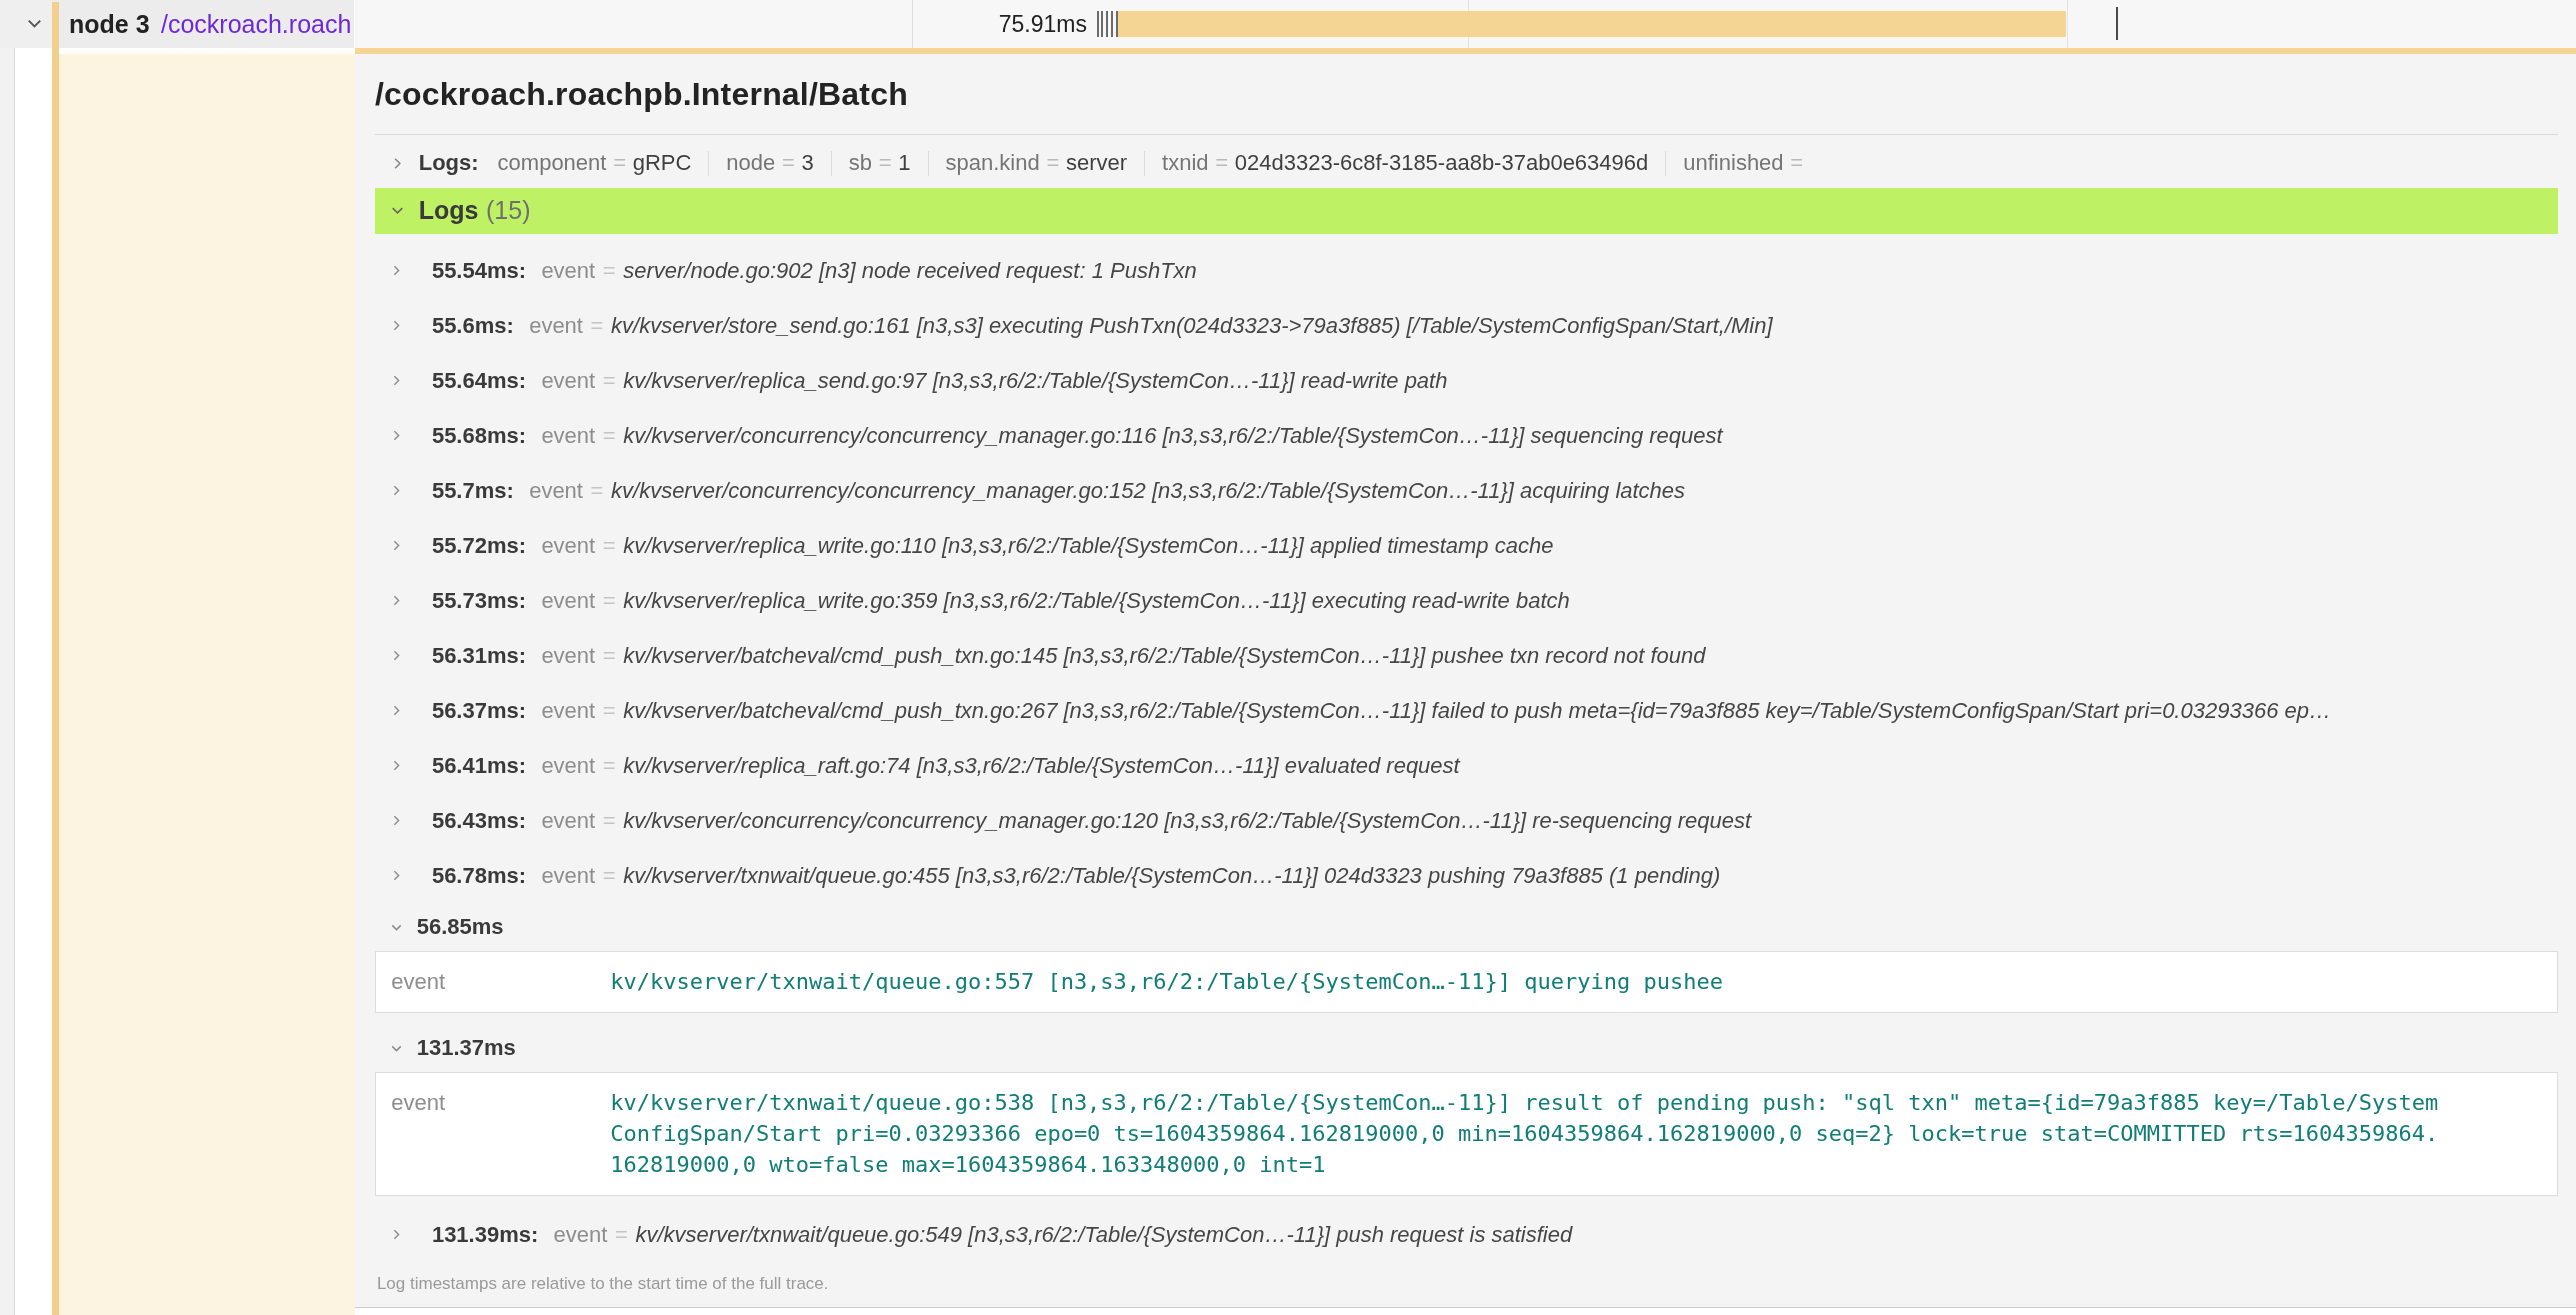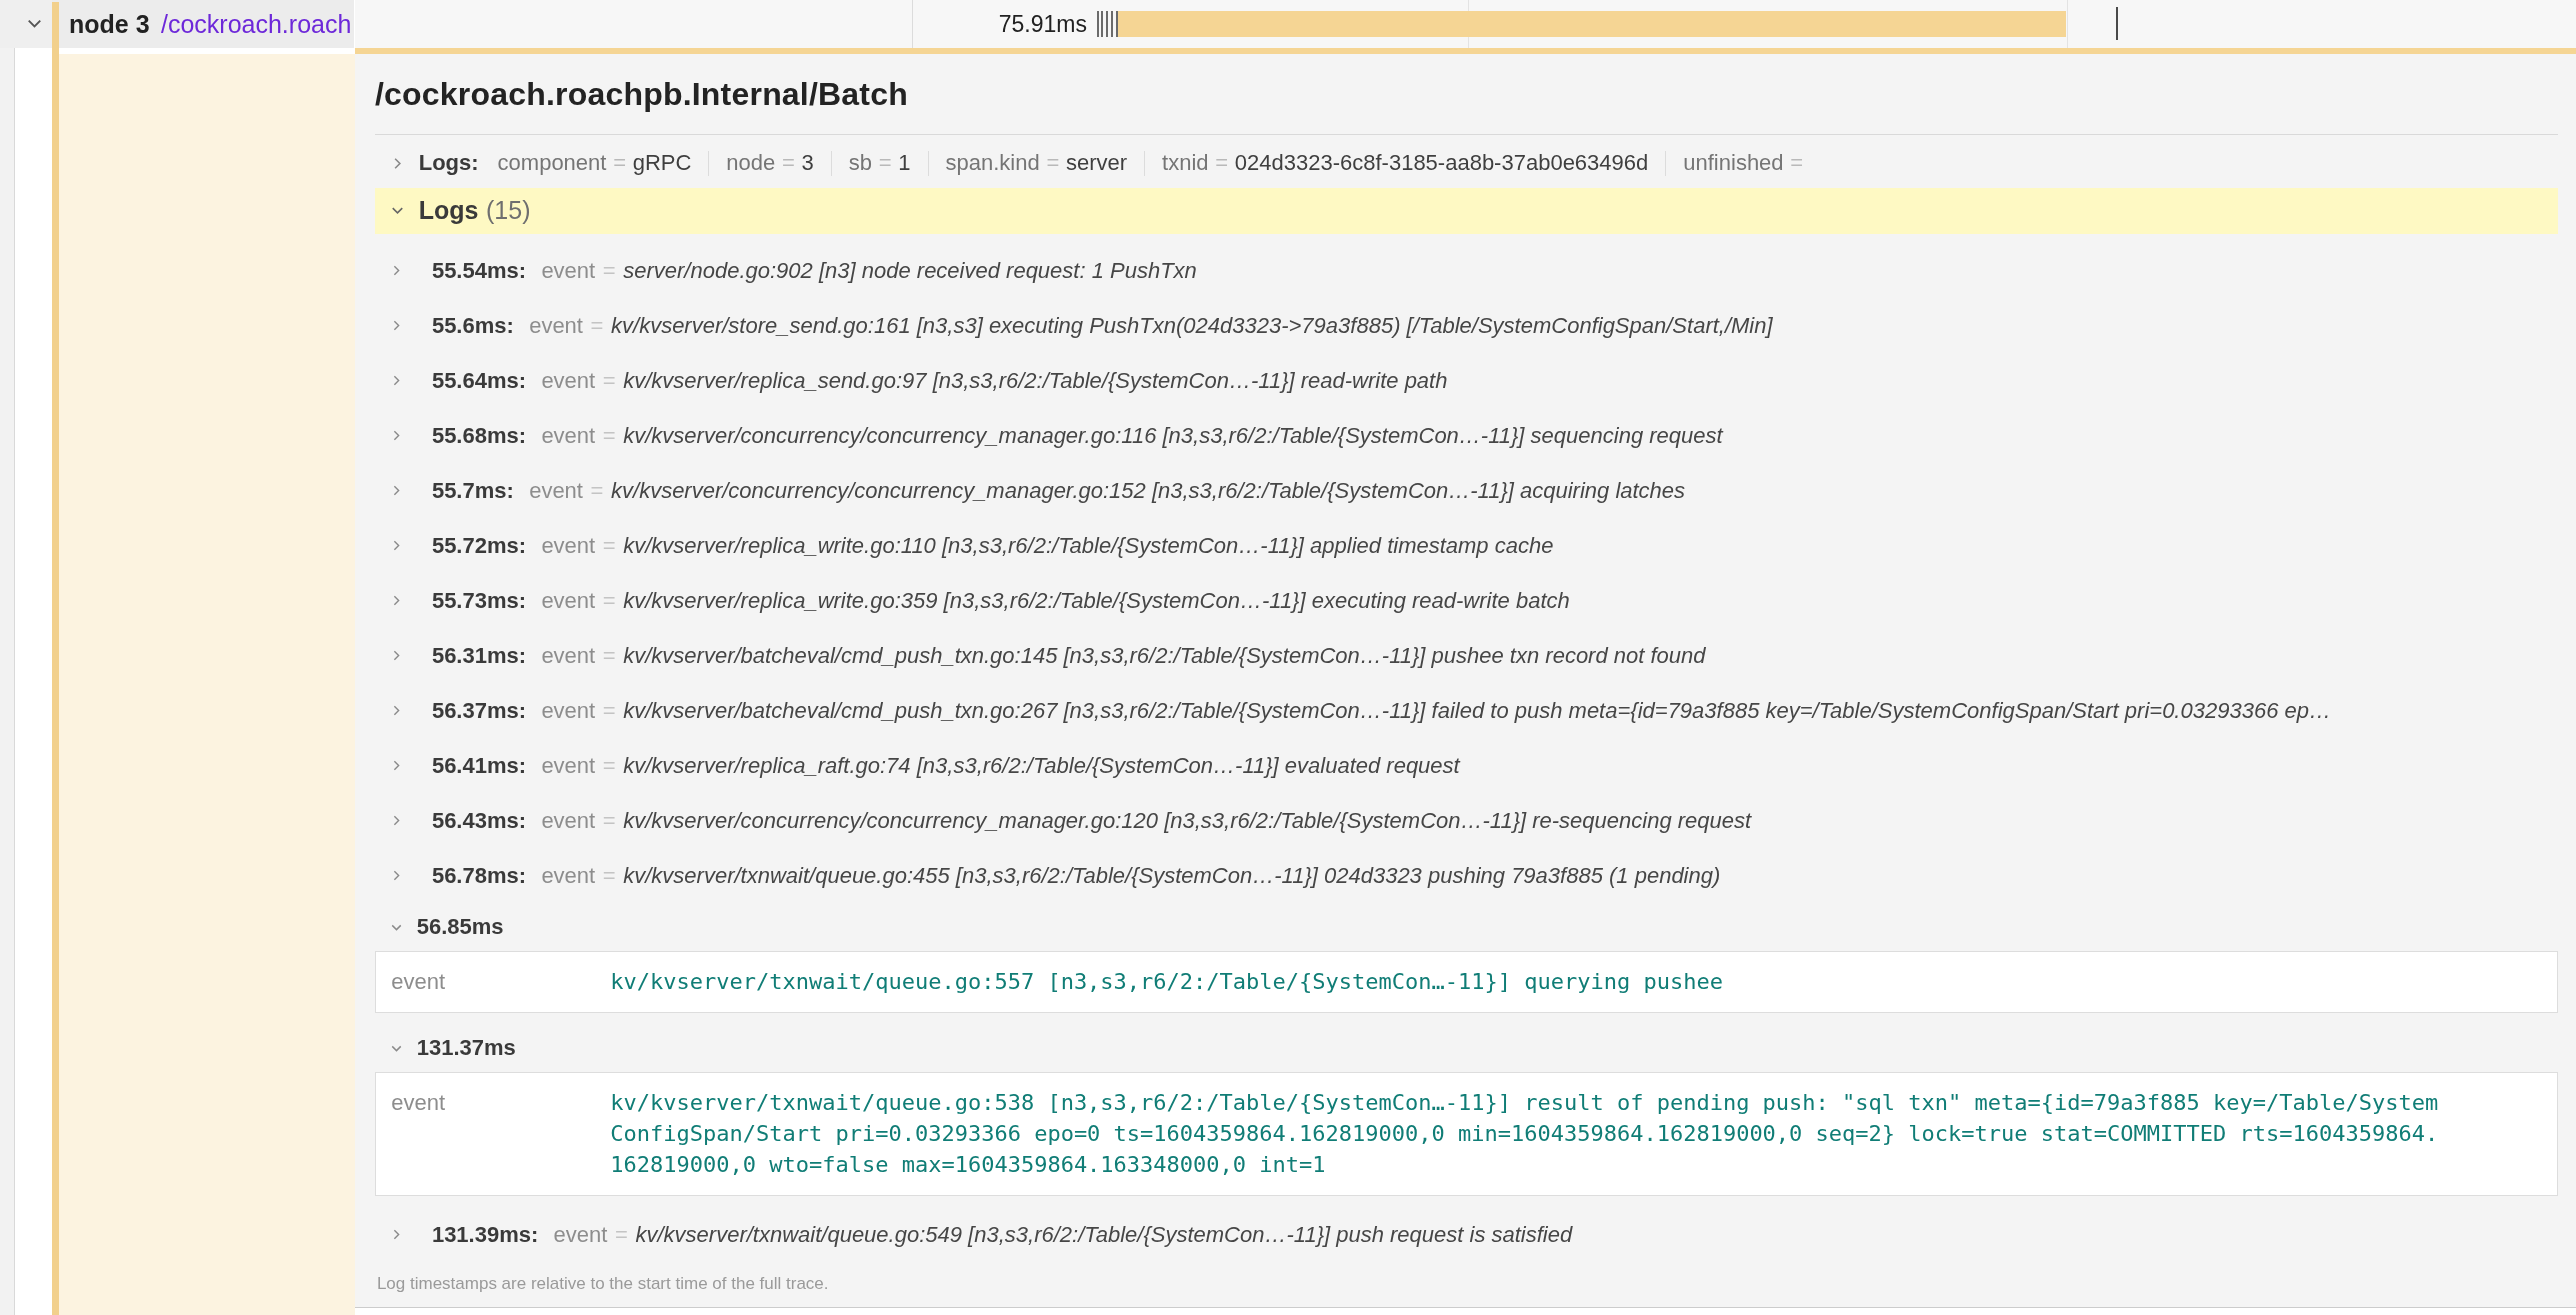--- a/index.html
+++ b/index.html
@@ -41,21 +41,21 @@
   .meta .sep { color:#cfcfcf; margin:0 17px; font-weight:normal; }
   .hrule { border-top:1px solid #d9d9d9; }
 
   .tags-row { display:flex; align-items:center; padding:15.3px 0 11.4px 13.3px; font-size:22px; white-space:nowrap; overflow:hidden; cursor:pointer; }
   .tags-row .tags-label { font-weight:bold; color:#3a3a3a; margin:0 19px 0 11.4px; }
   .tag-key { color:#757575; }
   .tag-eq  { color:#b9b9b9; margin:0 6.7px; }
   .tag-val { color:#3f3f3f; }
   .tag-sep { display:inline-block; width:1px; height:25px; background:#dcdcdc; margin:0 17px; vertical-align:middle; }
 
-  .logs-header { background:#fef9c3; height:46px; display:flex; align-items:center;
+  .logs-header { background:#bef264; height:46px; display:flex; align-items:center;
                  padding-left:13.3px; font-size:25px; cursor:pointer; }
   .logs-header .lg-title { font-weight:bold; color:#3a3a3a; margin:0 7.6px 0 11.4px; }
   .logs-header .lg-count { color:#6f6f6f; }
 
   .log-rows { padding-top:9.5px; }
   .log-row { height:55px; display:flex; align-items:center; padding-left:13.3px;
              font-size:22px; white-space:nowrap; overflow:hidden; cursor:pointer; }
   .log-row .chev { flex:0 0 auto; margin-right:13.3px; }
   .lr-time { font-weight:bold; color:#3a3a3a; margin-right:15.3px; }
   .lr-field { color:#8d8d8d; }

